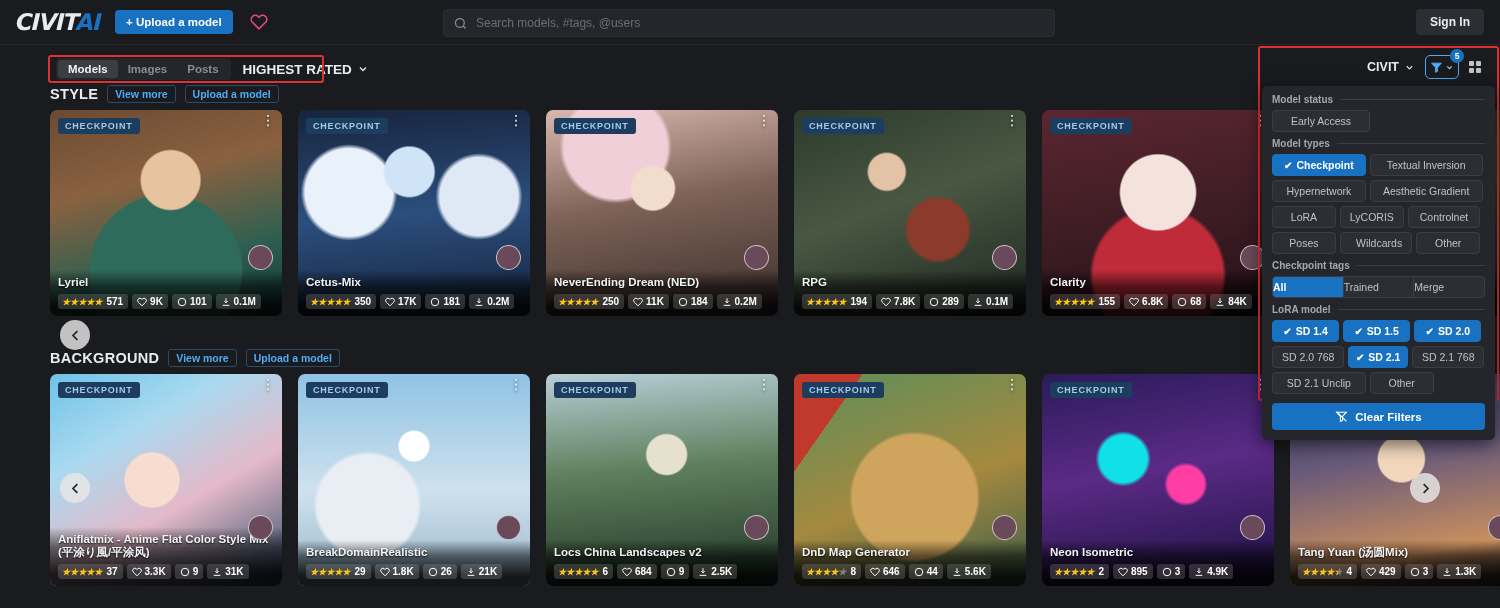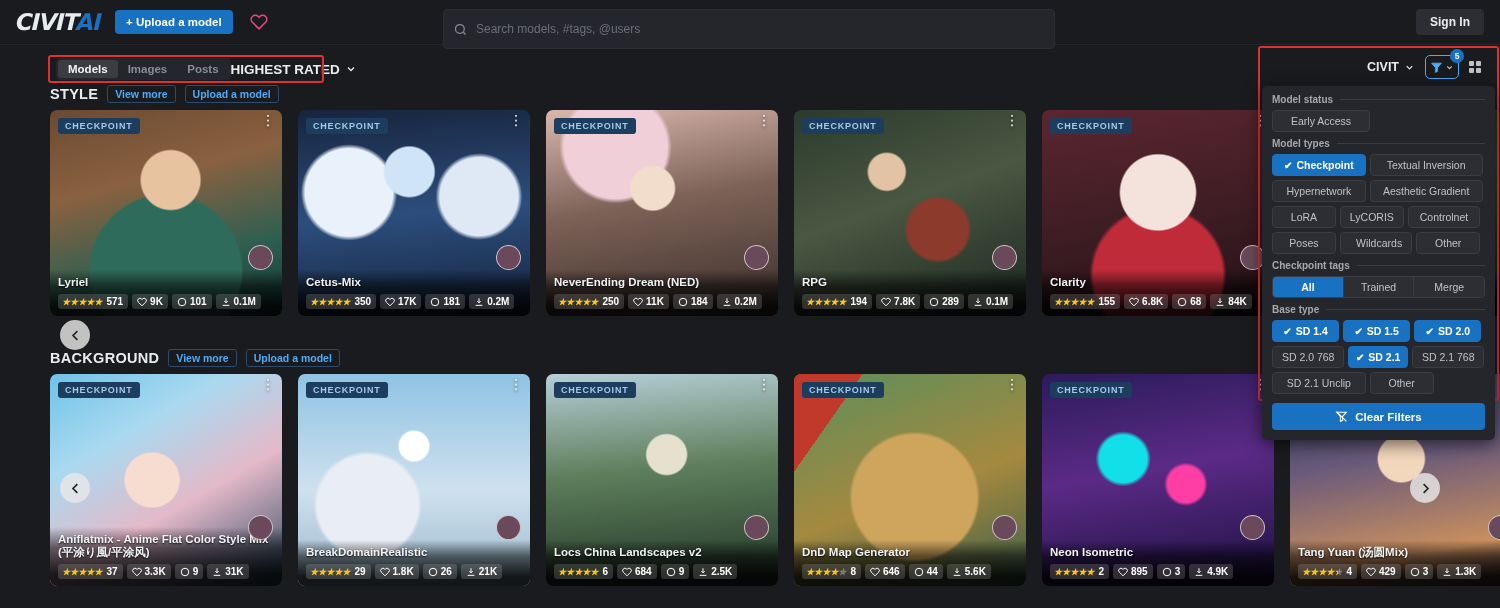--- a/index.html
+++ b/index.html
@@ -46,21 +46,21 @@
     margin-left: 16px;
     width: 20px; height: 20px;
     display: flex; align-items: center; justify-content: center;
     color: #e64980;
   }
   .search-wrap {
     position: absolute;
     left: 443px;
     top: 9px;
     width: 612px;
-    height: 40px;
+    height: 28px;
     background: #25262b;
     border: 1px solid #2c2e33;
     border-radius: 4px;
     display: flex; align-items: center;
     padding: 0 9px;
   }
   .search-wrap svg { flex: none; color: #868e96; }
   .search-input {
     flex: 1;
     background: transparent;
@@ -111,20 +111,21 @@
     font-size: 11.5px;
     font-weight: 700;
     padding: 3px 10px;
     border-radius: 3px;
     color: #868e96;
     cursor: pointer;
     white-space: nowrap;
   }
   .seg-item.active { background: #3b3d42; color: #f1f3f5; }
   .sortbtn {
+    margin-left: 12px;
     display: flex; align-items: center; gap: 5px;
     font-size: 13.5px; font-weight: 700;
     color: #e9ecef;
     cursor: pointer;
     white-space: nowrap;
   }
   .chev { display: inline-block; }
 
   
   .section-head {
@@ -344,21 +345,20 @@
   .chip .ck { font-size: 10px; font-weight: 700; }
   .seg3 {
     display: flex;
     background: #2c2e33;
     border: 1px solid #3b3d42;
     border-radius: 4px;
     overflow: hidden;
   }
   .seg3 div {
     flex: 1;
-    text-align: center;
     font-size: 10.5px;
     padding: 4px 0;
     color: #c1c2c5;
     cursor: pointer;
     border-right: 1px solid #3b3d42;
   }
   .seg3 div:last-child { border-right: none; }
   .seg3 div.on { background: #1971c2; color: #fff; font-weight: 700; }
   .clear-btn {
     margin-top: 9px;
@@ -1037,21 +1037,21 @@
     <span>Checkpoint tags</span>
       <span class="rule"></span>
   </div>
   <div class="seg3">
     <div class="on">All</div>
     <div>Trained</div>
     <div>Merge</div>
   </div>
 
   <div class="fp-label">
-    <span>Base type</span>
+    <span>LoRA model</span>
       <span class="rule"></span>
   </div>
   <div class="chips">
     <div class="chip on" style="flex:0 0 31.5%;">
         <span class="ck">✔</span>
         <span>SD 1.4</span>
       </div>
     <div class="chip on" style="flex:0 0 31.5%;">
         <span class="ck">✔</span>
         <span>SD 1.5</span>

